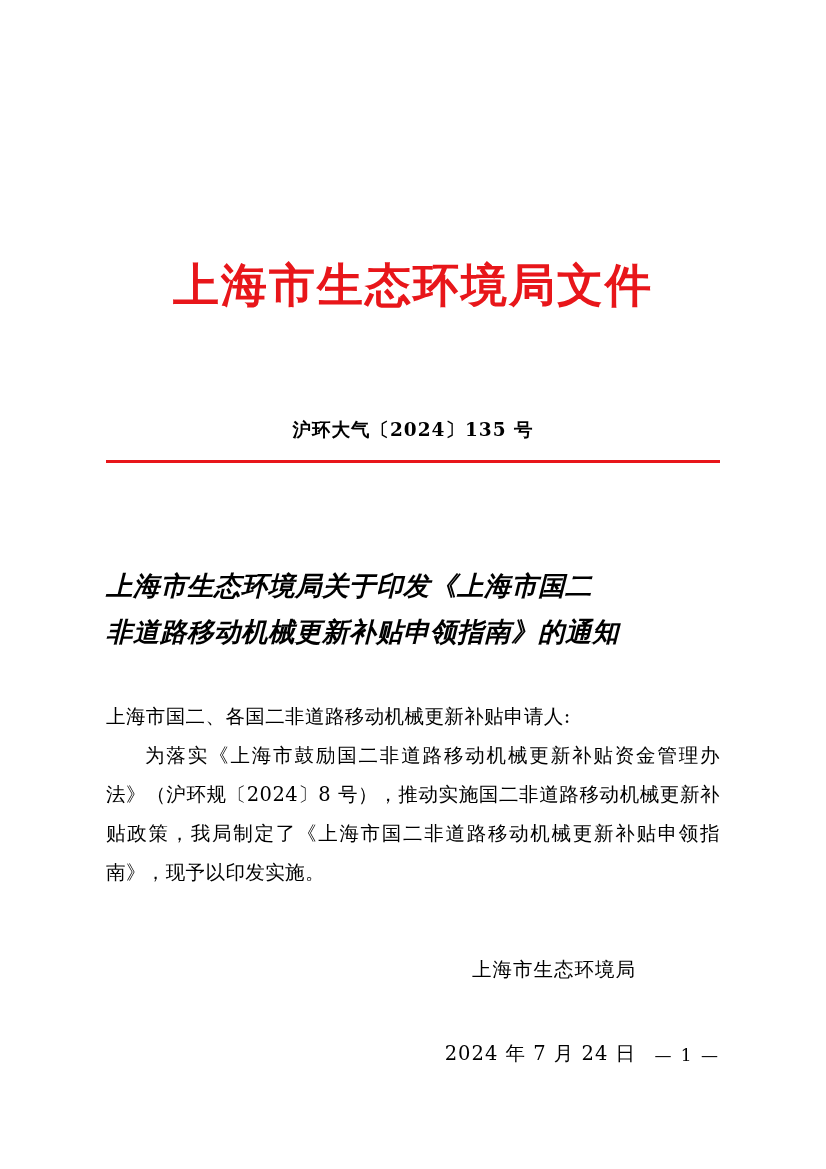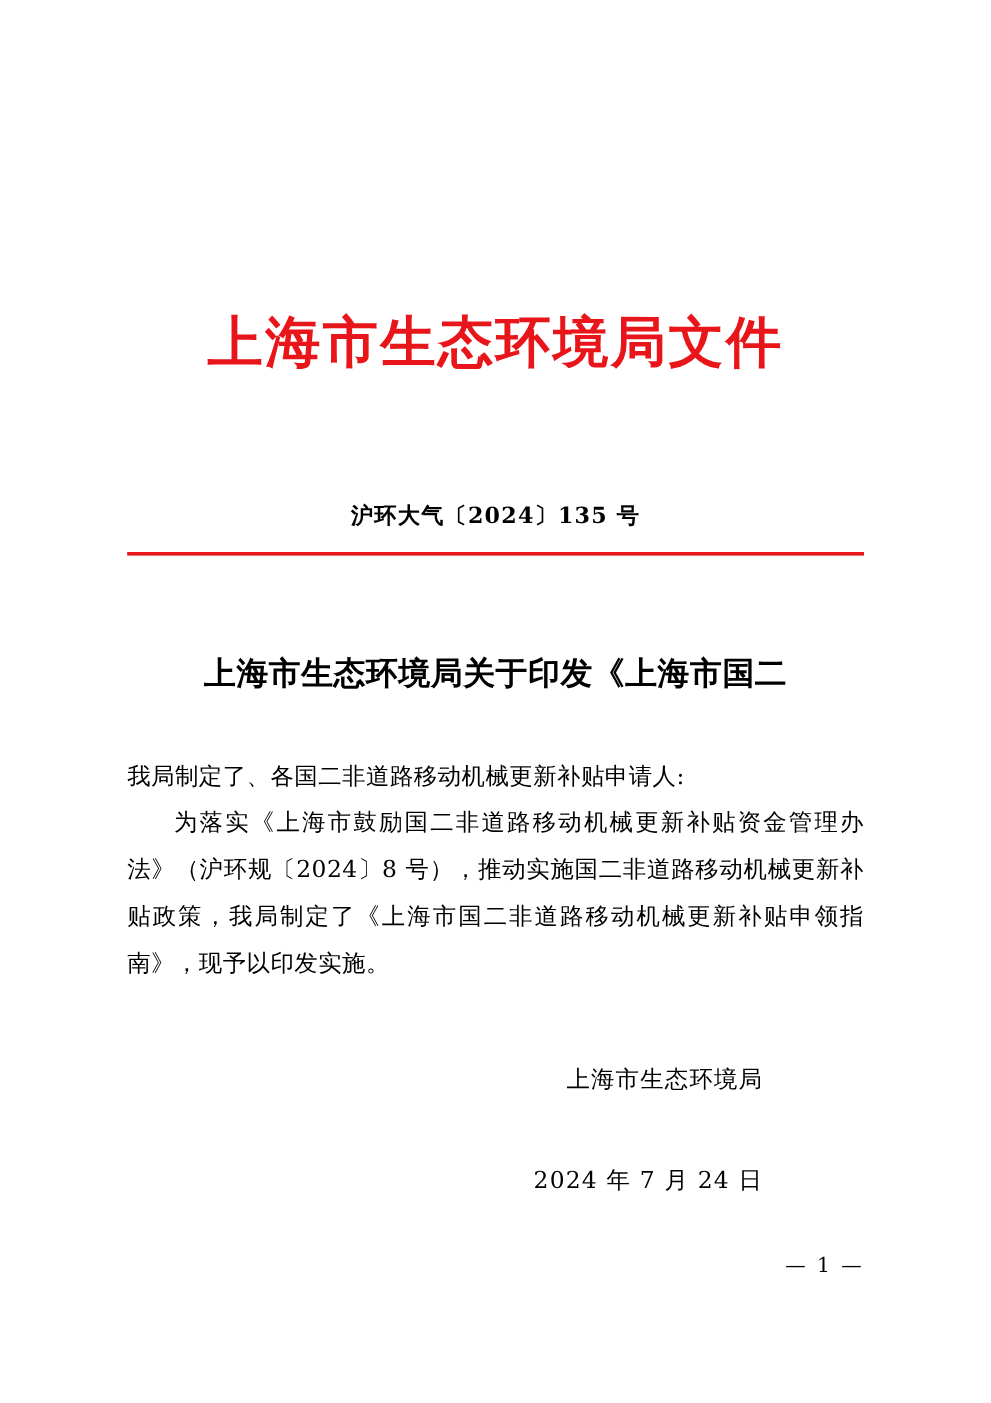--- a/index.html
+++ b/index.html
@@ -44,27 +44,27 @@
     color: #000000;
     font-family: "DejaVu Serif", "Liberation Serif", serif;
   }
   .red-rule {
     margin-top: 18px;
     height: 2.5px;
     background: #e8161a;
     width: 100%;
   }
   .doc-title {
-    margin-top: 76px;
-    text-align: center;
+    margin-top: 100px;
     font-size: 26.5px;
     font-weight: bold;
     line-height: 1.75;
     letter-spacing: 0.5px;
     font-family: "DejaVu Serif", "Liberation Serif", serif;
+    font-style: italic;
   }
   .doc-title .line {
     display: block;
     white-space: nowrap;
   }
   .body-block {
     margin-top: 42px;
     font-size: 19.5px;
     line-height: 2.0;
     letter-spacing: 0.4px;
@@ -109,24 +109,25 @@
   <div class="doc-header">
     <div class="doc-header-title">上海市生态环境局文件</div>
   </div>
 
   <div class="doc-number">沪环大气〔2024〕135 号</div>
 
   <div class="red-rule"></div>
 
   <div class="doc-title">
     <span class="line">上海市生态环境局关于印发《上海市国二</span>
+    <span class="line">非道路移动机械更新补贴申领指南》的通知</span>
   </div>
 
   <div class="body-block">
-    <p class="salutation">我局制定了、各国二非道路移动机械更新补贴申请人:</p>
+    <p class="salutation">上海市国二、各国二非道路移动机械更新补贴申请人:</p>
     <p class="para">为落实《上海市鼓励国二非道路移动机械更新补贴资金管理办法》（沪环规〔2024〕8 号），推动实施国二非道路移动机械更新补贴政策，我局制定了《上海市国二非道路移动机械更新补贴申领指南》，现予以印发实施。</p>
   </div>
 
   <div class="signature">
     <span class="sig-line">上海市生态环境局</span>
     <span class="sig-line">2024 年 7 月 24 日</span>
   </div>
 
   <div class="page-number">— 1 —</div>
 

